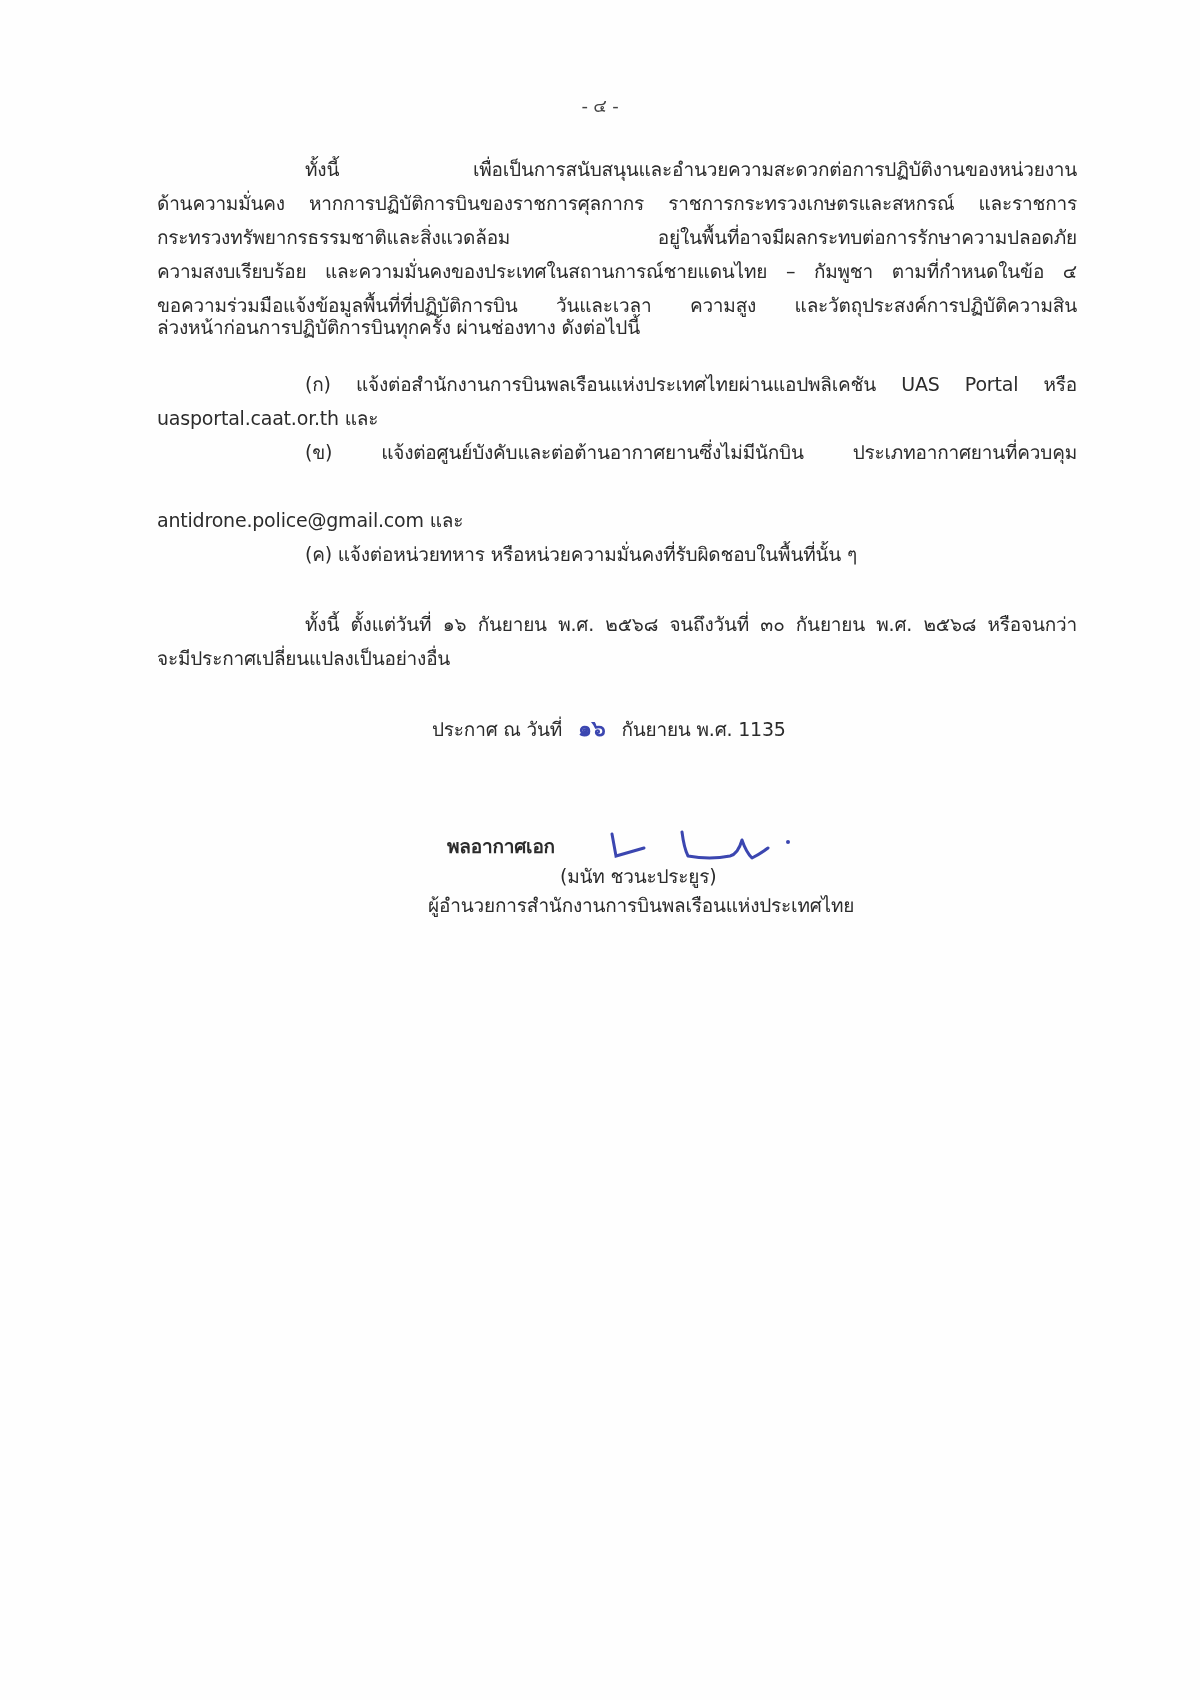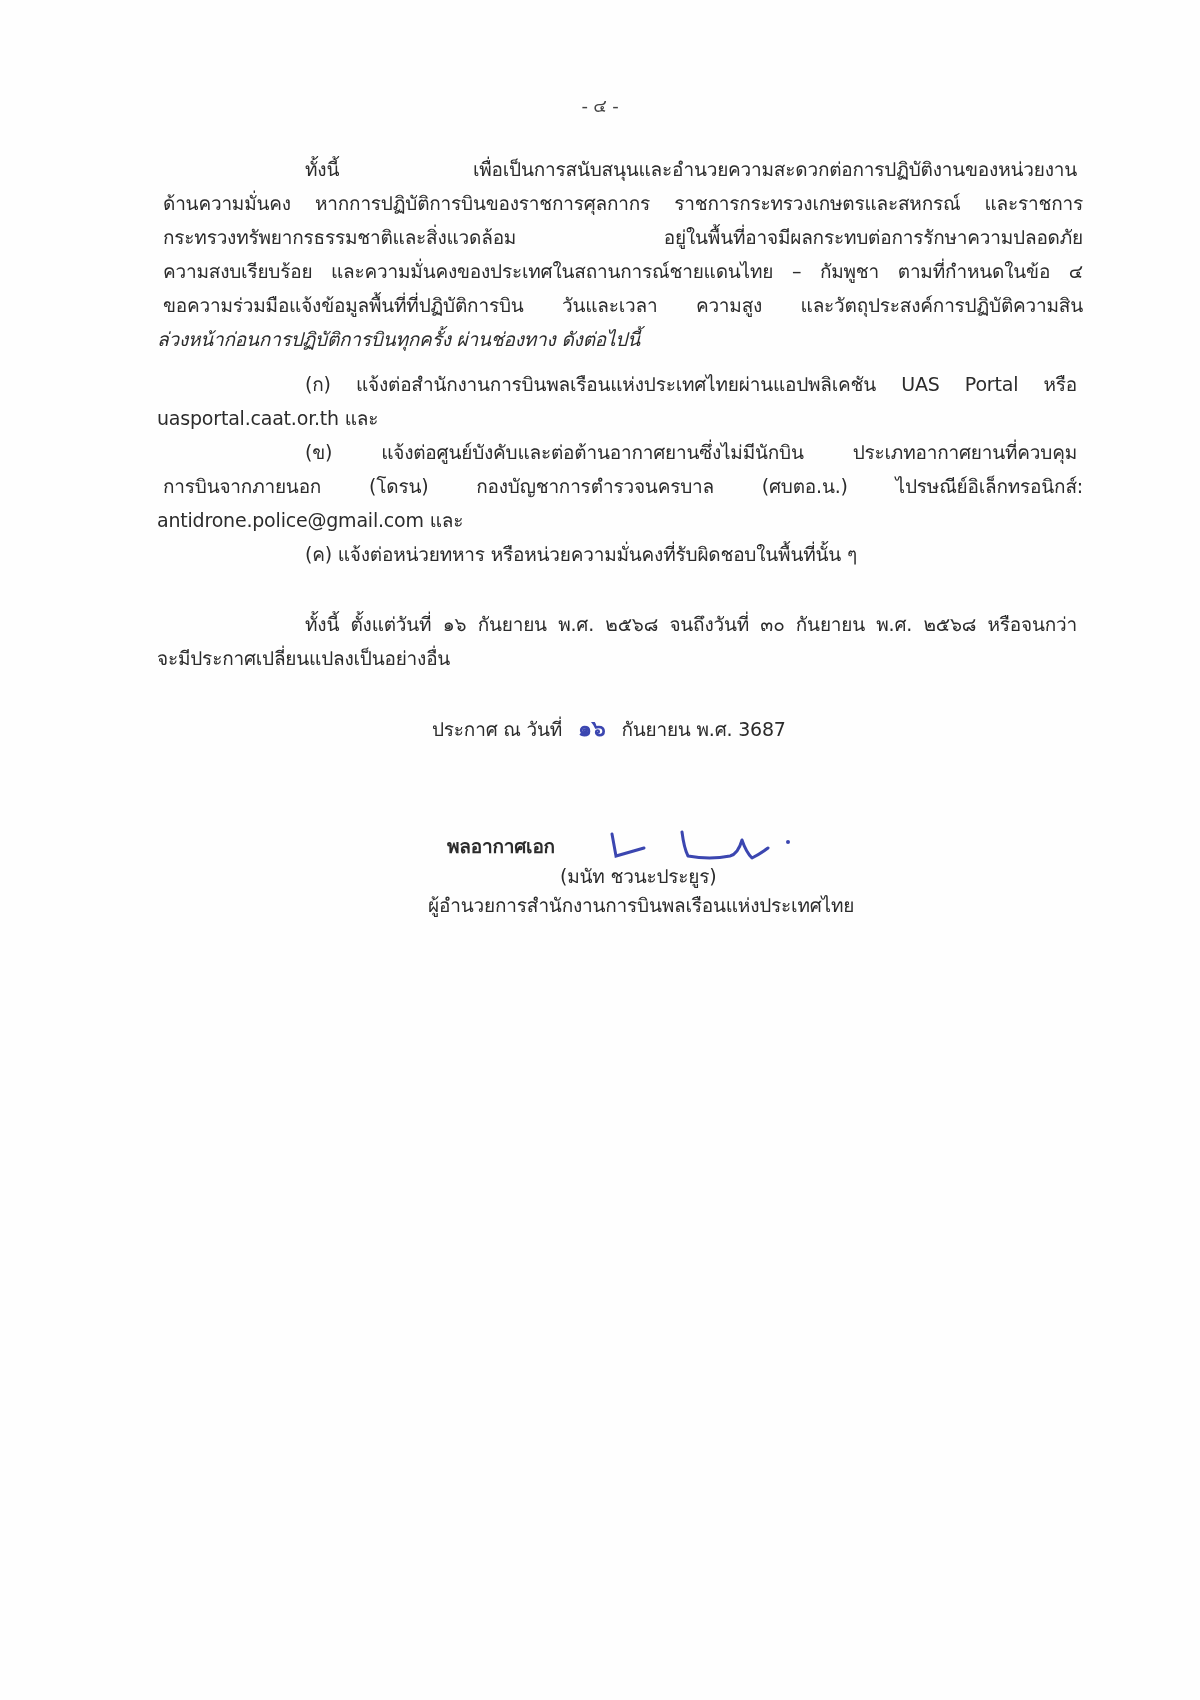--- a/index.html
+++ b/index.html
@@ -28,21 +28,20 @@
       line-height: 24px;
       white-space: nowrap;
       color: #2b2b2b;
       letter-spacing: -0.2px;
     }
     .justify {
       left: 157px;
       width: 920px;
       text-align: justify;
       text-align-last: justify;
-      margin-left: 6px;
     }
     .page-number {
       left: 0; width: 1200px;
       top: 94px;
       text-align: center;
       font-size: 18px;
       color: #444;
     }
     .handwritten {
       color: #3b46b0;
@@ -62,38 +61,37 @@
 
 <div class="page">
 
   <div class="line page-number">- ๔ -</div>
 
   <div class="line" style="left:305px; top:157px; width:772px; text-align:justify; text-align-last:justify;">ทั้งนี้ เพื่อเป็นการสนับสนุนและอำนวยความสะดวกต่อการปฏิบัติงานของหน่วยงาน</div>
   <div class="line justify" style="top:191px;">ด้านความมั่นคง หากการปฏิบัติการบินของราชการศุลกากร ราชการกระทรวงเกษตรและสหกรณ์ และราชการ</div>
   <div class="line justify" style="top:225px;">กระทรวงทรัพยากรธรรมชาติและสิ่งแวดล้อม อยู่ในพื้นที่อาจมีผลกระทบต่อการรักษาความปลอดภัย</div>
   <div class="line justify" style="top:259px;">ความสงบเรียบร้อย และความมั่นคงของประเทศในสถานการณ์ชายแดนไทย – กัมพูชา ตามที่กำหนดในข้อ ๔</div>
   <div class="line justify" style="top:293px;">ขอความร่วมมือแจ้งข้อมูลพื้นที่ที่ปฏิบัติการบิน วันและเวลา ความสูง และวัตถุประสงค์การปฏิบัติความสิน</div>
-  <div class="line" style="left:157px; top:327px;font-style:italic;">ล่วงหน้าก่อนการปฏิบัติการบินทุกครั้ง ผ่านช่องทาง ดังต่อไปนี้</div>
+  <div class="line" style="left:157px; top:315px;">ล่วงหน้าก่อนการปฏิบัติการบินทุกครั้ง ผ่านช่องทาง ดังต่อไปนี้</div>
 
   <div class="line" style="left:305px; top:372px; width:772px; text-align:justify; text-align-last:justify;">(ก) แจ้งต่อสำนักงานการบินพลเรือนแห่งประเทศไทยผ่านแอปพลิเคชัน UAS Portal หรือ</div>
   <div class="line" style="left:157px; top:406px;">uasportal.caat.or.th และ</div>
 
   <div class="line" style="left:305px; top:440px; width:772px; text-align:justify; text-align-last:justify;">(ข) แจ้งต่อศูนย์บังคับและต่อต้านอากาศยานซึ่งไม่มีนักบิน ประเภทอากาศยานที่ควบคุม</div>
-  <div class="line justify" style="top:474px;">การบินจากภายนอก (โดรน) กองบัญชาการตำรวจนครบาล (ศบตอ.น.) ไปรษณีย์อิเล็กทรอนิกส์:</div>
   <div class="line" style="left:157px; top:508px;">antidrone.police@gmail.com และ</div>
 
   <div class="line" style="left:305px; top:542px;">(ค) แจ้งต่อหน่วยทหาร หรือหน่วยความมั่นคงที่รับผิดชอบในพื้นที่นั้น ๆ</div>
 
   <div class="line" style="left:305px; top:612px; width:772px; text-align:justify; text-align-last:justify;">ทั้งนี้ ตั้งแต่วันที่ ๑๖ กันยายน พ.ศ. ๒๕๖๘ จนถึงวันที่ ๓๐ กันยายน พ.ศ. ๒๕๖๘ หรือจนกว่า</div>
   <div class="line" style="left:157px; top:646px;">จะมีประกาศเปลี่ยนแปลงเป็นอย่างอื่น</div>
 
   <div class="line" style="left:432px; top:717px;">
     <span>ประกาศ  ณ  วันที่</span>
     <span class="handwritten" style="margin:0 10px;">๑๖</span>
-    <span>กันยายน พ.ศ. 3687</span>
+    <span>กันยายน พ.ศ. 1135</span>
   </div>
 
   <div class="line" style="left:447px; top:834px;font-weight:bold;">พลอากาศเอก</div>
 
   <svg class="signature" viewBox="0 0 220 40" xmlns="http://www.w3.org/2000/svg">
     <path d="M12 4 L16 26 Q30 22 44 18" stroke="#3b46b0" stroke-width="3" fill="none" stroke-linecap="round"></path>
     <path d="M82 2 Q84 18 88 26 Q110 30 130 26 Q138 24 142 10 Q146 22 152 28 Q160 24 168 18" stroke="#3b46b0" stroke-width="3" fill="none" stroke-linecap="round" stroke-linejoin="round"></path>
     <circle cx="188" cy="12" r="2" fill="#3b46b0"></circle>
   </svg>
 

